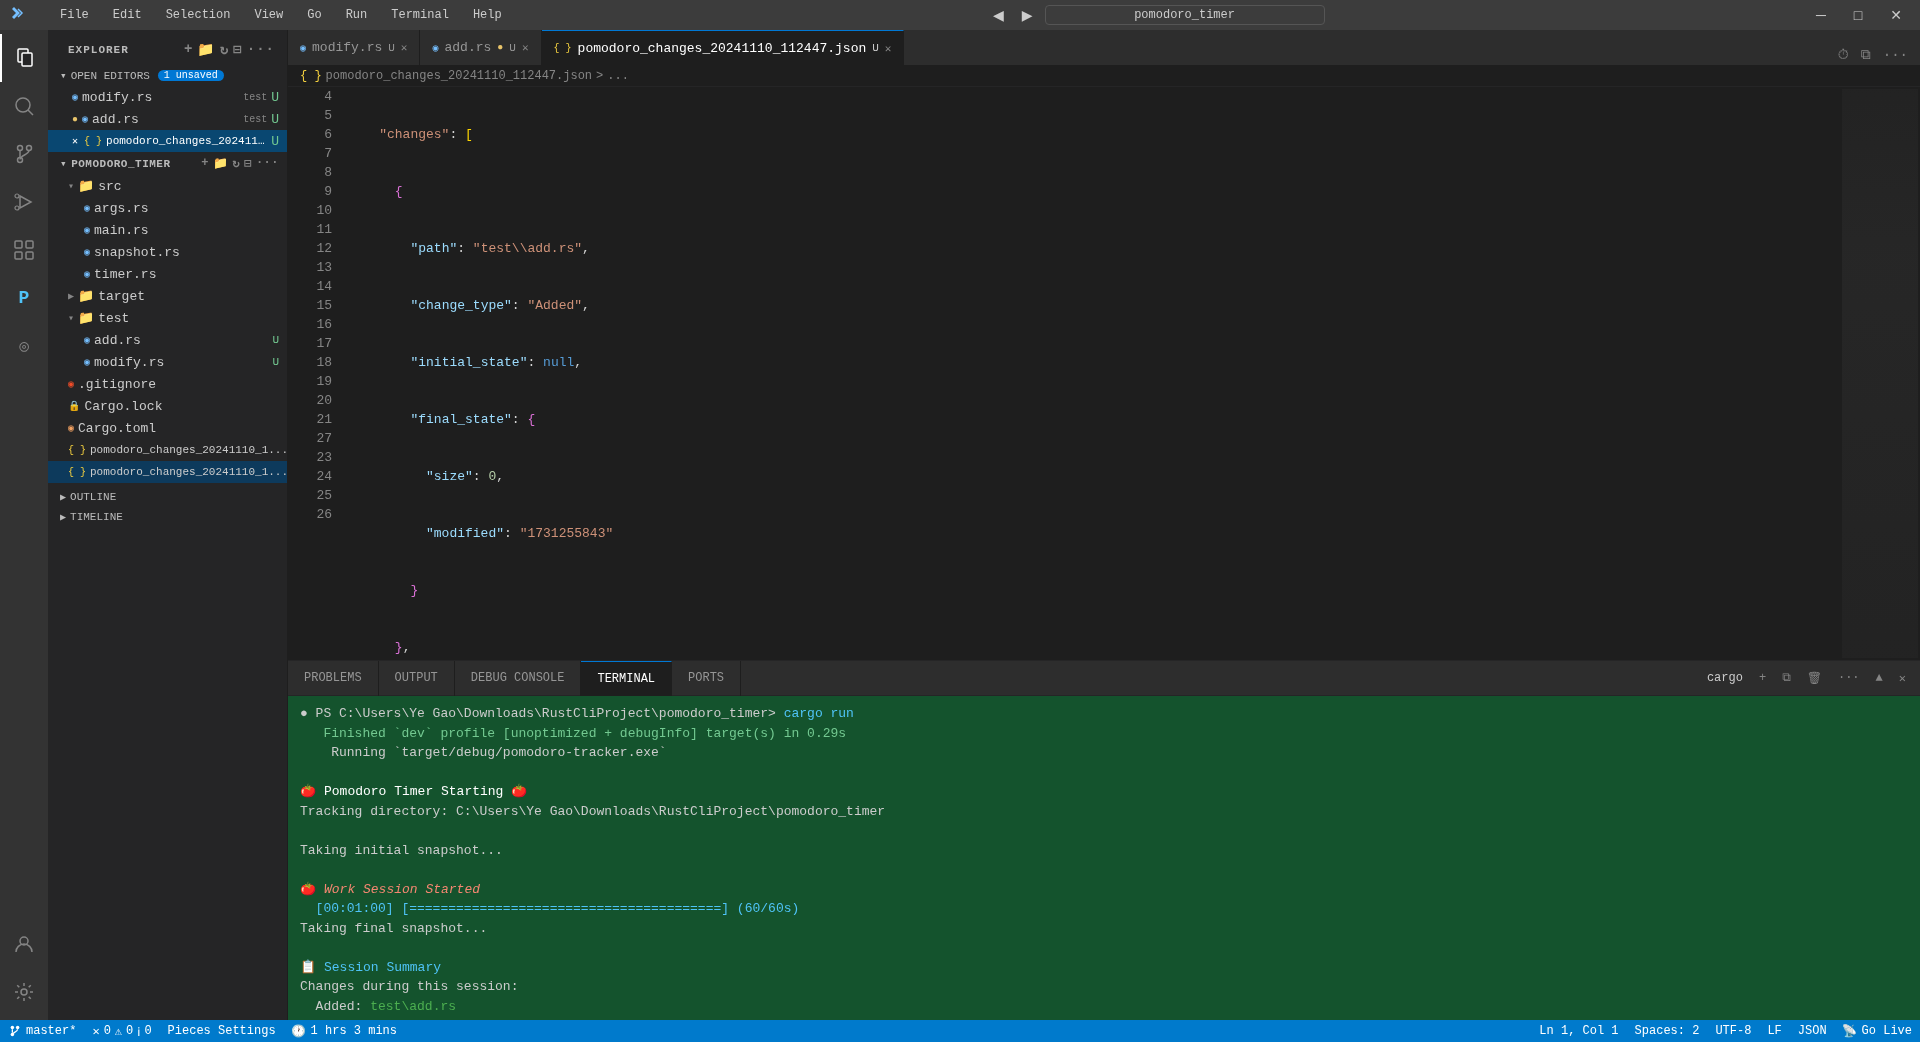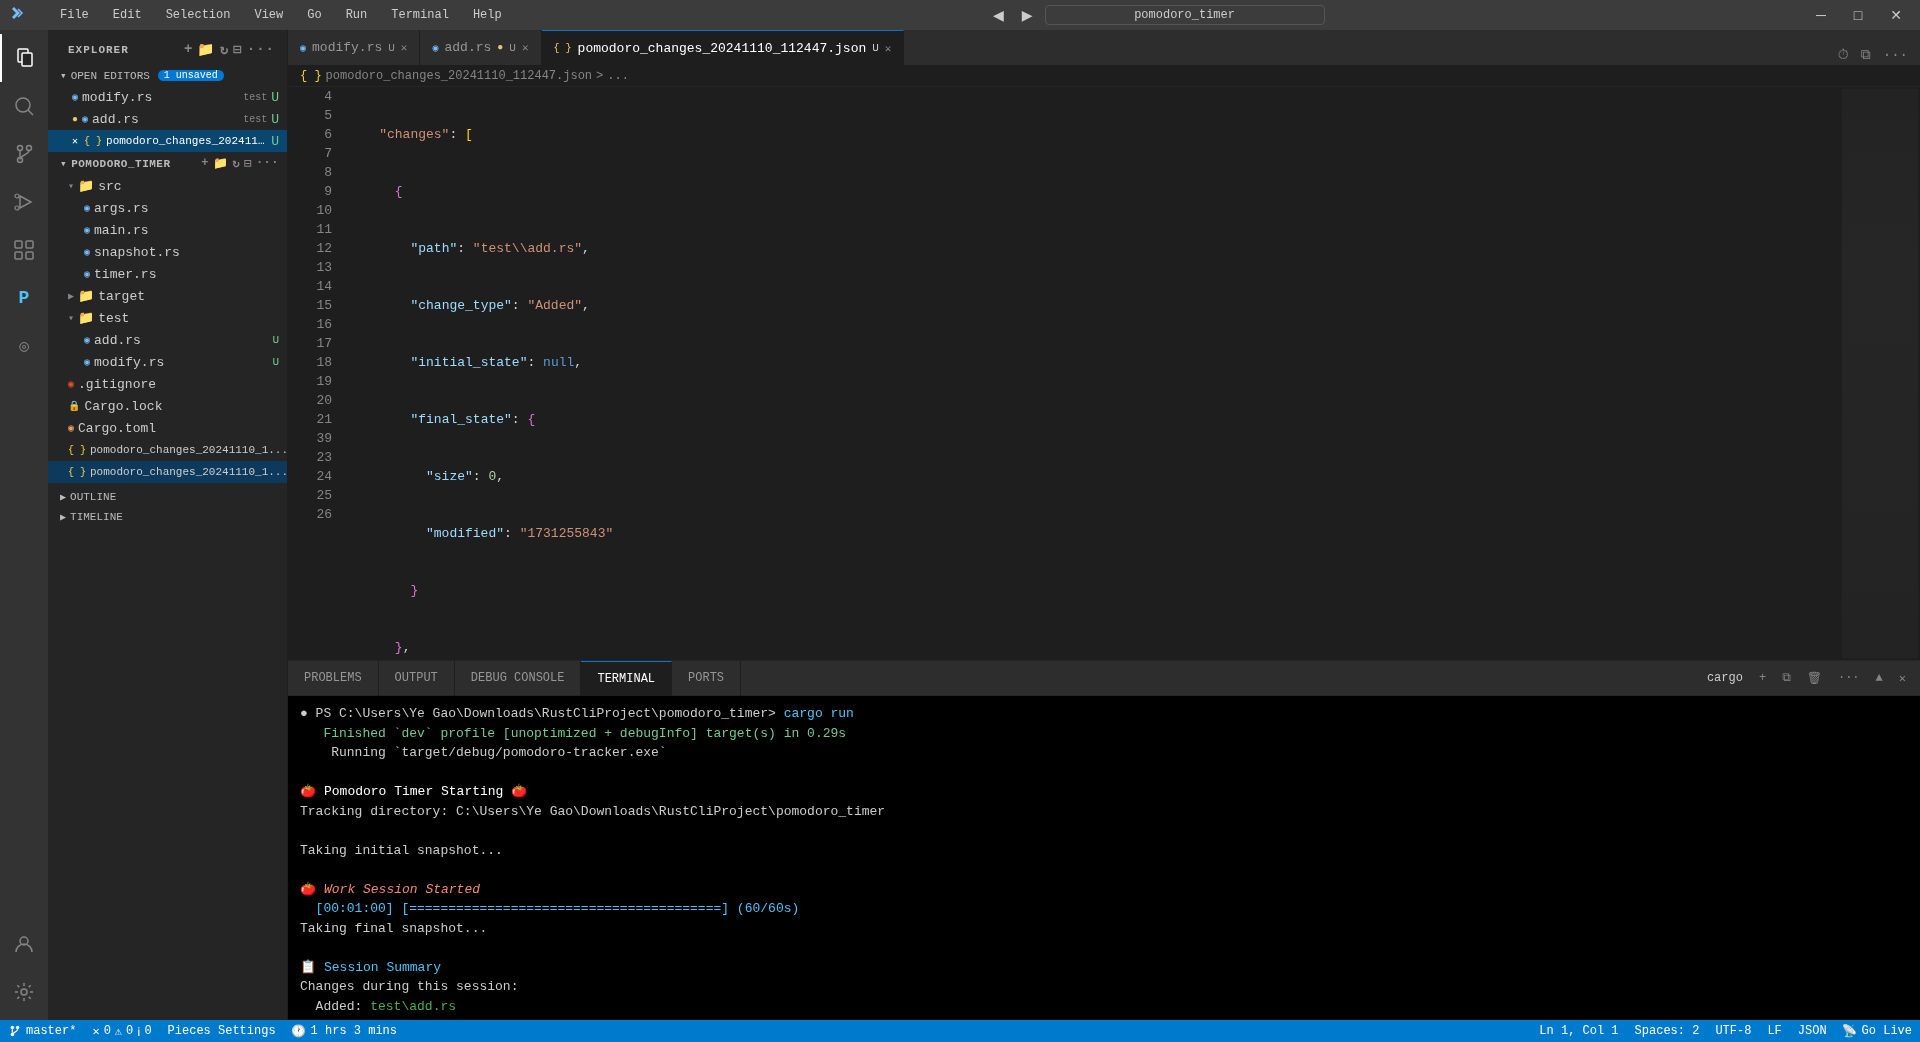--- a/index.html
+++ b/index.html
@@ -331,21 +331,21 @@
     .json-num { color: #b5cea8; }
     .json-null { color: #569cd6; }
     .json-bracket { color: #ffd700; }
     .json-brace { color: #da70d6; }
     .json-colon { color: #d4d4d4; }
     .json-comma { color: #d4d4d4; }
 
     
     .terminal-panel {
       height: 360px;
-      background: #000000;
+      background: #14532d;
       border-top: 1px solid #252526;
       display: flex;
       flex-direction: column;
       flex-shrink: 0;
     }
     .panel-tabs {
       height: 35px;
       background: #2d2d2d;
       display: flex;
       align-items: center;
@@ -721,21 +721,21 @@
         <div>12</div>
         <div>13</div>
         <div>14</div>
         <div>15</div>
         <div>16</div>
         <div>17</div>
         <div>18</div>
         <div>19</div>
         <div>20</div>
         <div>21</div>
-        <div>39</div>
+        <div>27</div>
         <div>23</div>
         <div>24</div>
         <div>25</div>
         <div>26</div>
       </div>
       <div class="code-content">
         <div class="code-line"><span class="json-str">&nbsp;&nbsp;&nbsp;&nbsp;"changes"</span><span class="json-colon">:</span><span>&nbsp;</span><span class="json-bracket">[</span></div>
         <div class="code-line"><span>&nbsp;&nbsp;&nbsp;&nbsp;&nbsp;&nbsp;</span><span class="json-brace">{</span></div>
         <div class="code-line"><span>&nbsp;&nbsp;&nbsp;&nbsp;&nbsp;&nbsp;&nbsp;&nbsp;</span><span class="json-key">"path"</span><span class="json-colon">:</span><span>&nbsp;</span><span class="json-str">"test\\add.rs"</span><span class="json-comma">,</span></div>
         <div class="code-line"><span>&nbsp;&nbsp;&nbsp;&nbsp;&nbsp;&nbsp;&nbsp;&nbsp;</span><span class="json-key">"change_type"</span><span class="json-colon">:</span><span>&nbsp;</span><span class="json-str">"Added"</span><span class="json-comma">,</span></div>

